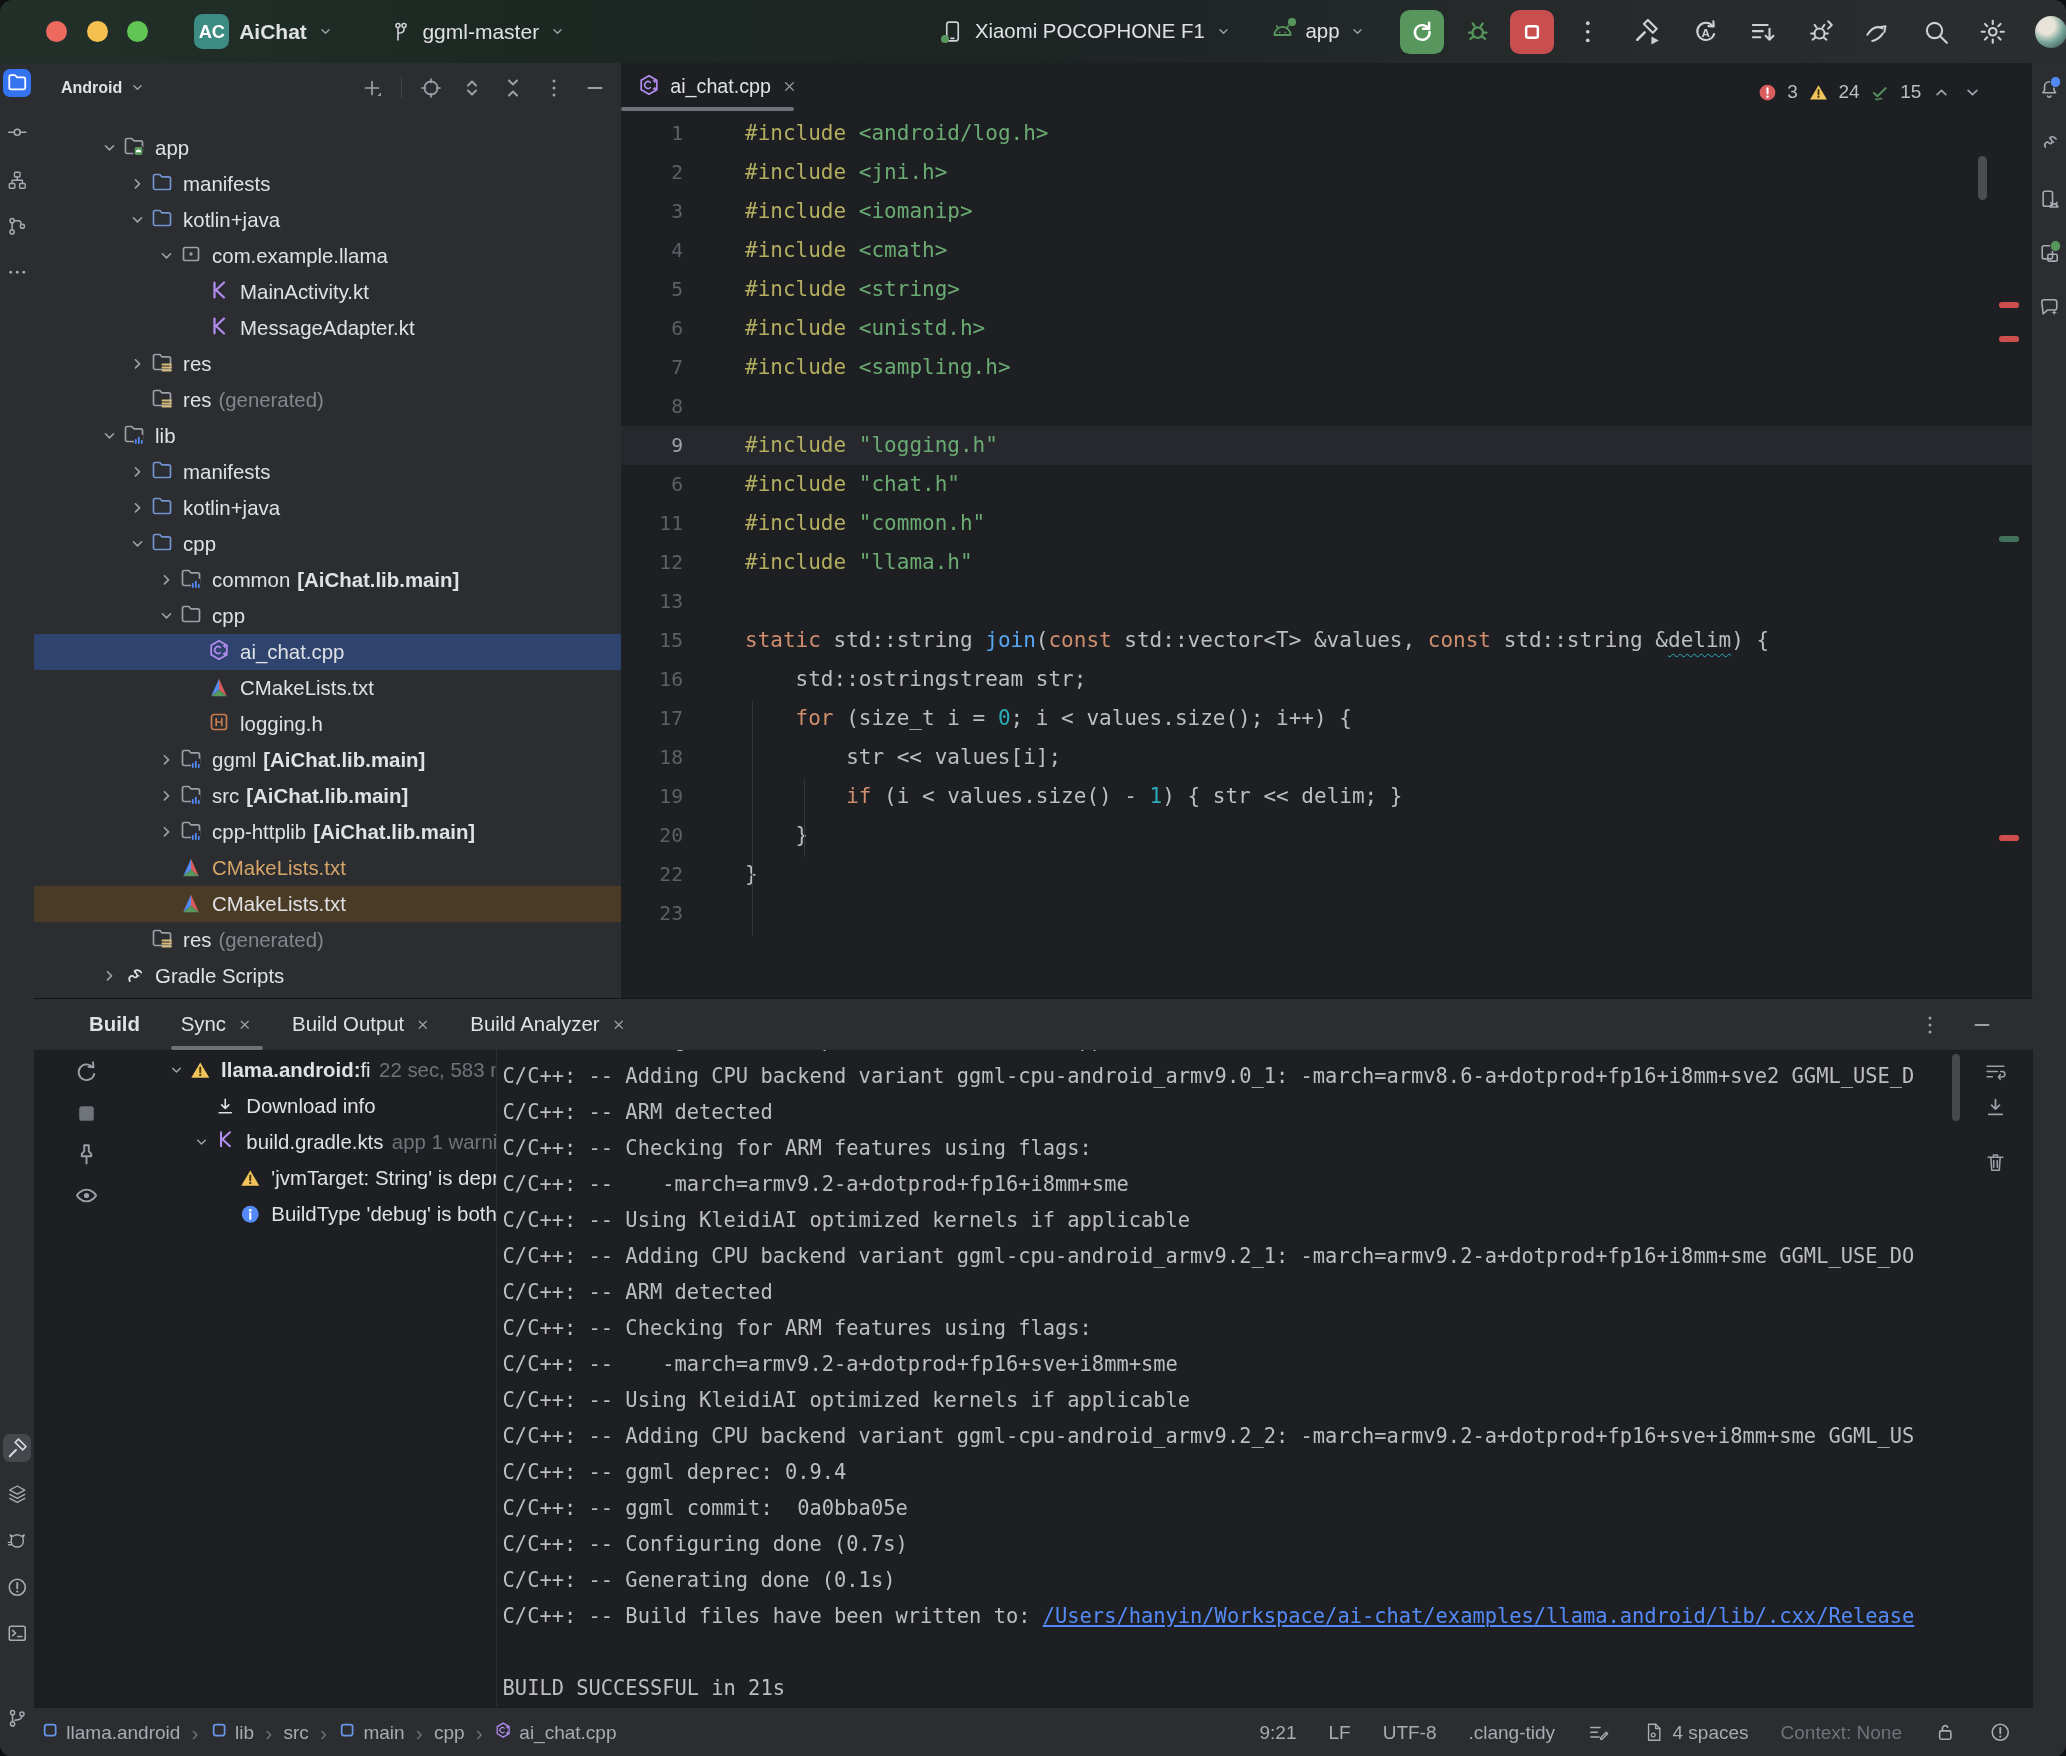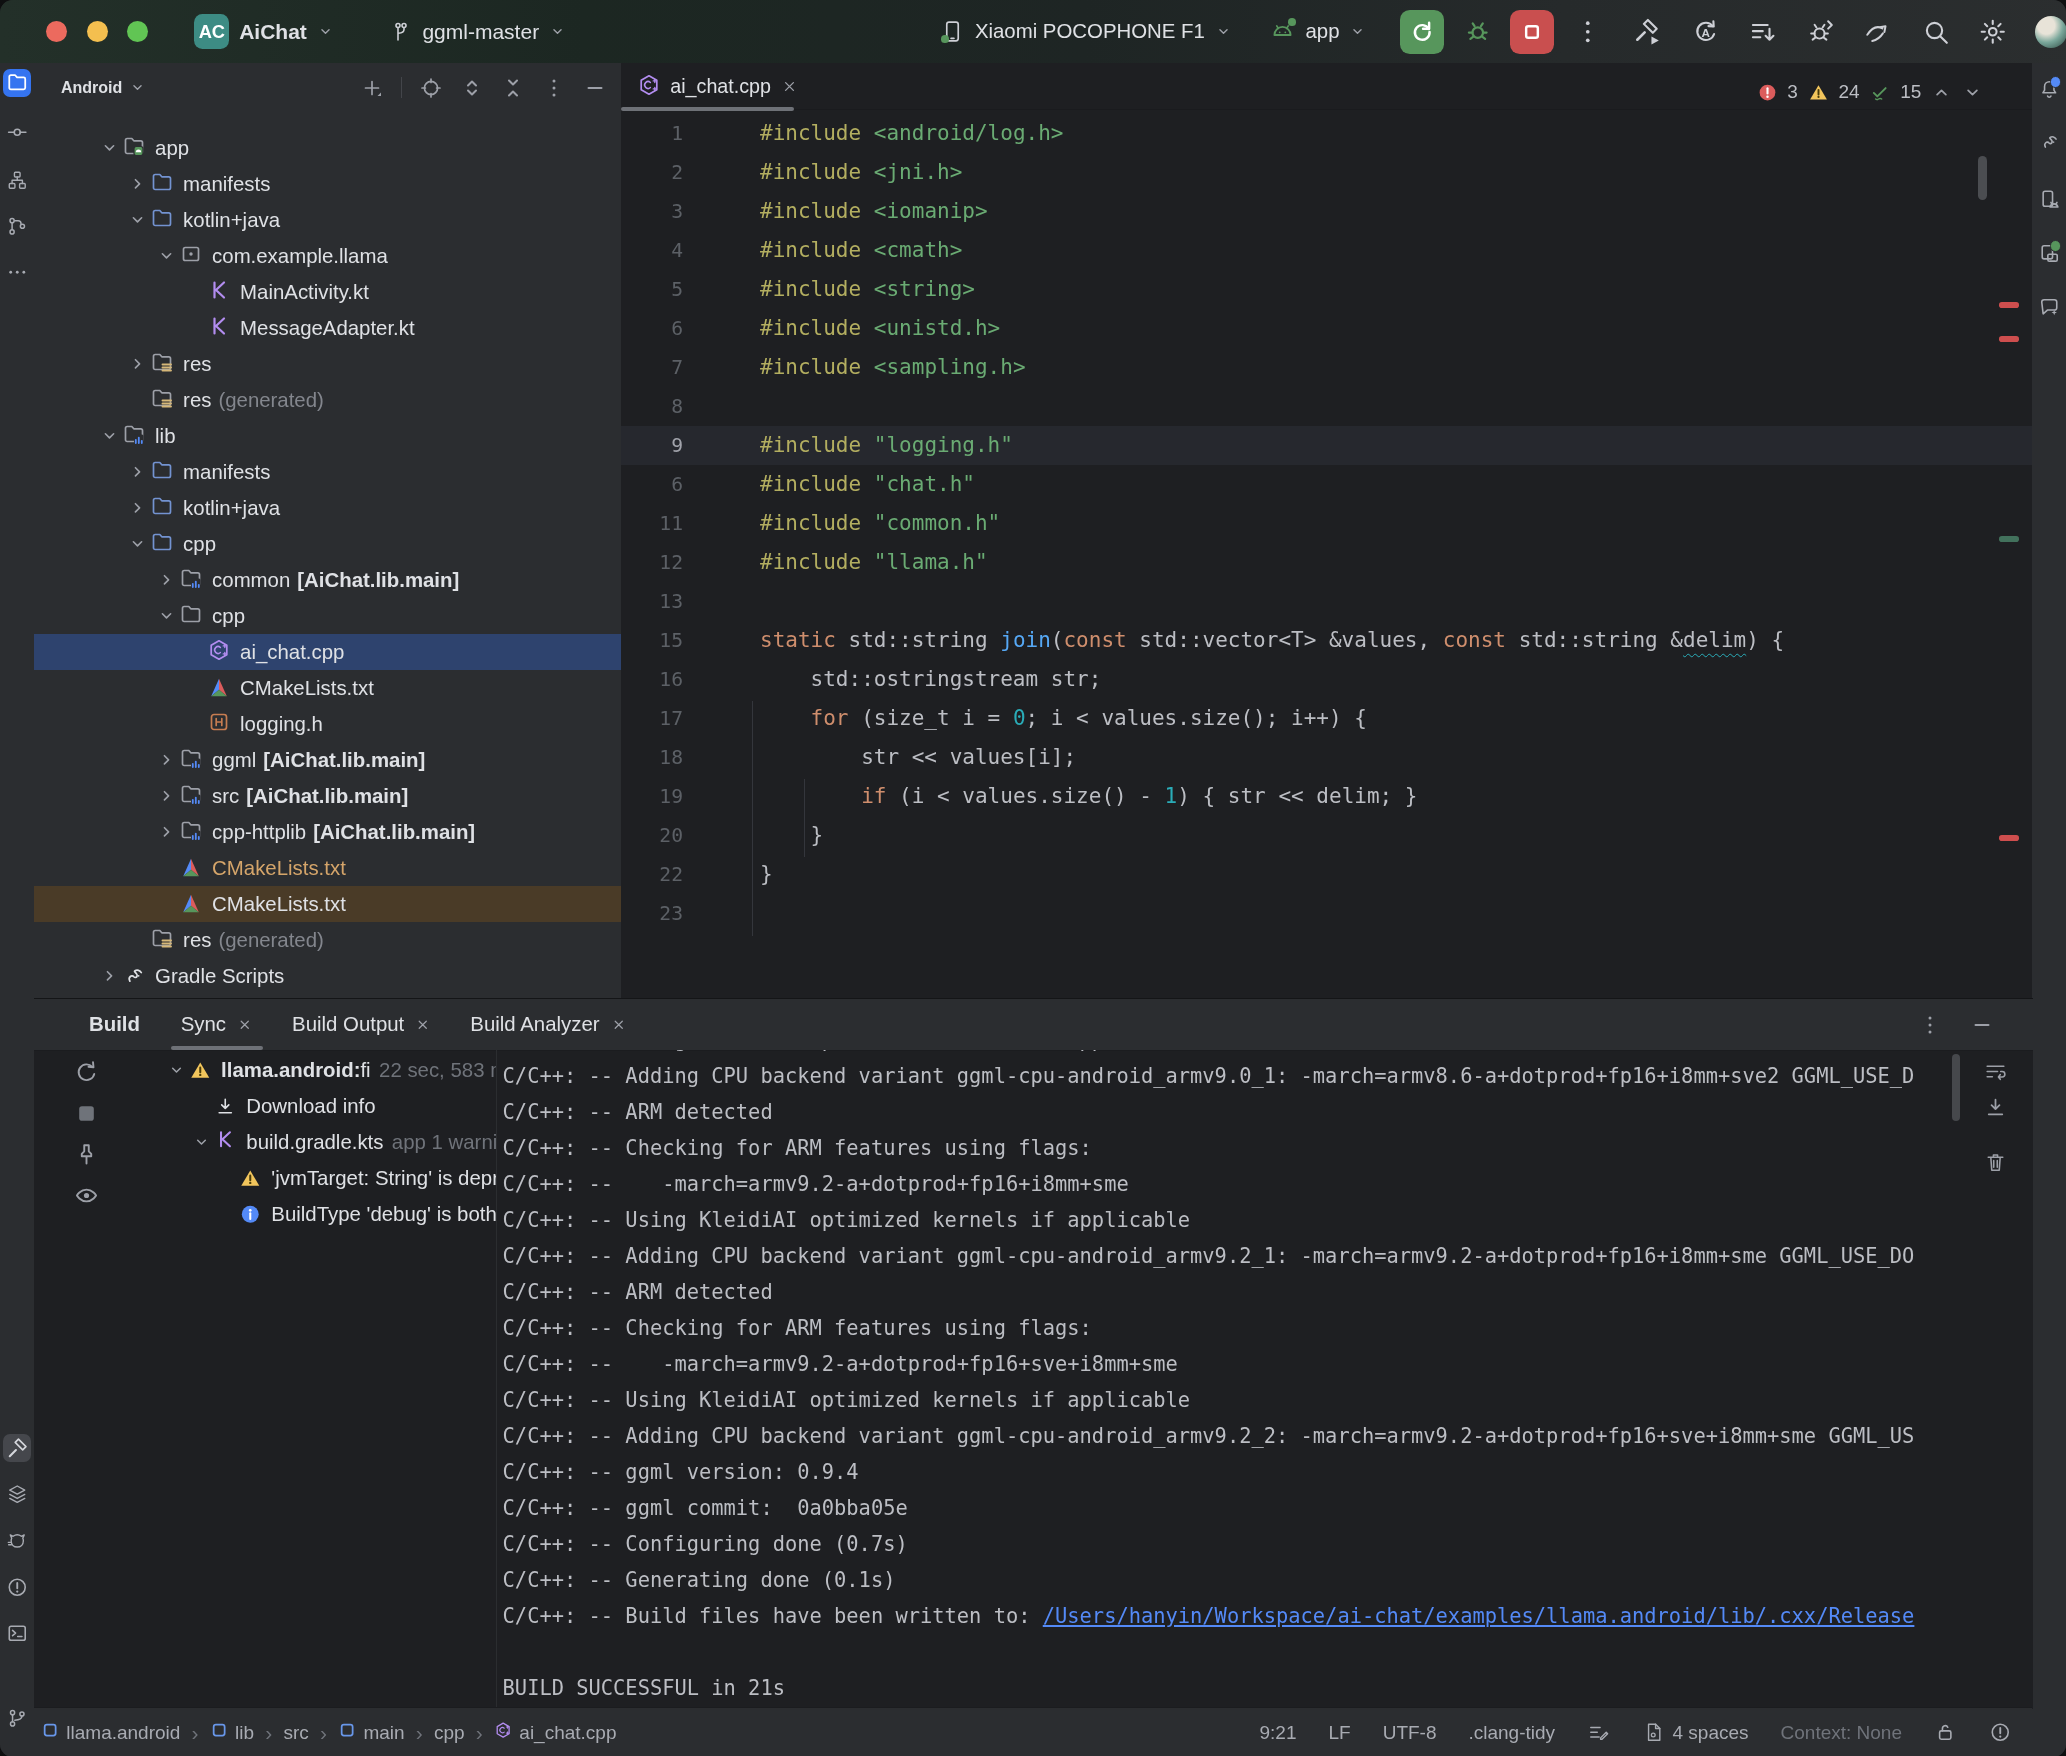--- a/index.html
+++ b/index.html
@@ -59,21 +59,21 @@
   .tab .tclose{width:17px;height:17px;color:#9da0a8;cursor:pointer;}
   .tab .underline{position:absolute;left:0;bottom:-2.1px;height:4.2px;width:173px;background:#6e7177;border-radius:2.1px;}
   .inspections{position:absolute;top:18.3px;right:49px;display:flex;align-items:center;gap:9.8px;font-size:19px;color:#bcbec4;}
   .inspections .icon{width:21px;height:21px;cursor:pointer;}
   .inspections .nav{width:21px;height:21px;color:#9da0a8;cursor:pointer;}
   #code{position:absolute;top:51px;left:0;right:0;}
   .cl{position:relative;height:39px;line-height:39px;font-family:"DejaVu Sans Mono",monospace;font-size:21px;white-space:pre;}
   .cl.cur{background:#26282e;}
   .cl .num{position:absolute;left:0;width:62px;text-align:right;color:#5c6066;font-size:19.7px;}
   .cl.cur .num{color:#a1a3ab;}
-  .cl .txt{position:absolute;left:139px;}
+  .cl .txt{position:absolute;left:124px;}
   .pp{color:#b3ae60;}.st{color:#6aab73;}.kw{color:#cf8e6d;}.fn{color:#56a8f5;}.nm{color:#2aacb8;}.pl{color:#bcbec4;}
   .wv{color:#bcbec4;text-decoration:underline wavy #2aacb8 1.4px;text-underline-offset:5.6px;}
   .iguide{position:absolute;width:1.4px;background:#34363c;}
   .emark{position:absolute;left:1378px;width:19.7px;height:6.3px;border-radius:2.8px;}
   .ethumb{position:absolute;left:1357px;top:93px;width:9.1px;height:44px;border-radius:4.9px;background:#4b4d51;}
 
   
   #build{position:absolute;left:34px;top:998px;width:1999px;height:710px;background:#1e1f22;border-top:0.7px solid #141517;}
   .bheader{height:51px;background:#2b2d30;display:flex;align-items:center;position:relative;border-bottom:0.7px solid #1b1c1f;}
   .btitle{font-size:20.4px;font-weight:bold;color:#dfe1e5;margin:0 21px 0 55px;}
@@ -985,21 +985,21 @@
         <div class="con-line" style="">C/C++: -- ARM detected</div>
         <div class="con-line" style="">C/C++: -- Checking for ARM features using flags:</div>
         <div class="con-line" style="">C/C++: --    -march=armv9.2-a+dotprod+fp16+i8mm+sme</div>
         <div class="con-line" style="">C/C++: -- Using KleidiAI optimized kernels if applicable</div>
         <div class="con-line" style="">C/C++: -- Adding CPU backend variant ggml-cpu-android_armv9.2_1: -march=armv9.2-a+dotprod+fp16+i8mm+sme GGML_USE_DO</div>
         <div class="con-line" style="">C/C++: -- ARM detected</div>
         <div class="con-line" style="">C/C++: -- Checking for ARM features using flags:</div>
         <div class="con-line" style="">C/C++: --    -march=armv9.2-a+dotprod+fp16+sve+i8mm+sme</div>
         <div class="con-line" style="">C/C++: -- Using KleidiAI optimized kernels if applicable</div>
         <div class="con-line" style="">C/C++: -- Adding CPU backend variant ggml-cpu-android_armv9.2_2: -march=armv9.2-a+dotprod+fp16+sve+i8mm+sme GGML_US</div>
-        <div class="con-line" style="">C/C++: -- ggml version: 0.9.4</div>
+        <div class="con-line" style="">C/C++: -- ggml deprec: 0.9.4</div>
         <div class="con-line" style="">C/C++: -- ggml commit:  0a0bba05e</div>
         <div class="con-line" style="">C/C++: -- Configuring done (0.7s)</div>
         <div class="con-line" style="">C/C++: -- Generating done (0.1s)</div>
         <div class="con-line" style="">C/C++: -- Build files have been written to: <a>/Users/hanyin/Workspace/ai-chat/examples/llama.android/lib/.cxx/Release</a></div>
         <div class="con-line" style=""></div>
         <div class="con-line" style="">BUILD SUCCESSFUL in 21s</div>
       </div>
     <div class="cthumb"></div>
     <div id="console-icons">
         <span class="icon" style="">

